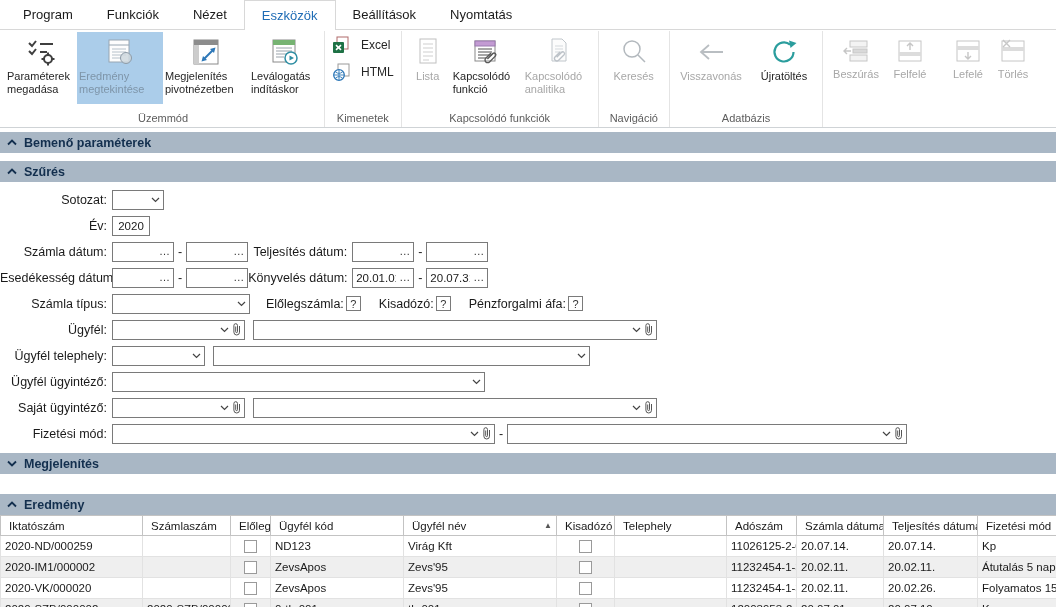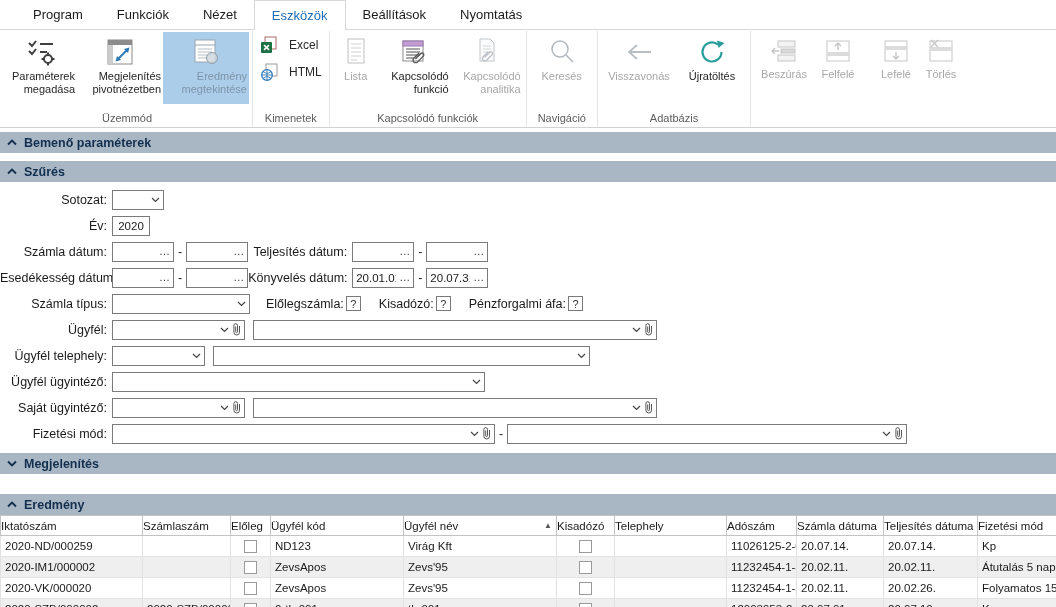--- a/index.html
+++ b/index.html
@@ -1,33 +1,33 @@
 <!DOCTYPE html>
 <html><head>
 <meta charset="utf-8">
 <style>
   * { box-sizing: border-box; margin: 0; padding: 0; }
   html,body { width:1056px; height:607px; overflow:hidden; background:#fff;
     font-family:"Liberation Sans", sans-serif; }
   .app { position:relative; width:1056px; height:607px; background:#fff; }
 
   
-  .tabbar { display:flex; align-items:stretch; height:30px; padding-left:16px;
+  .tabbar { display:flex; align-items:stretch; height:30px; padding-left:6px;
     border-bottom:1px solid #d8d8d8; background:#fff; }
   .tab { padding:0 17px; line-height:29px; font-size:13px; color:#1b1b1b; cursor:default; }
   .tab.active { color:#1f6cb5; background:#fff; border:1px solid #d8d8d8; border-bottom:none;
     margin-bottom:-1px; }
 
   
   .ribbon { display:flex; height:98px; background:#fff; border-bottom:1px solid #cfd3d6; padding:1px 0 0 2px; }
   .rgroup { display:flex; flex-direction:column; border-right:1px solid #e4e4e4; padding:1px 3px 0; }
   .rbtns { flex:1; display:flex; align-items:flex-start; }
   .rlabel { text-align:center; font-size:11px; color:#5c5c5c; padding:1px 8px 3px; white-space:nowrap; }
   .rbtn { display:flex; flex-direction:column; align-items:center; width:86px; min-height:72px;
-    padding:5px 2px 2px; gap:3px; font-size:11px; color:#262626; text-align:right;
+    padding:5px 2px 2px; gap:3px; font-size:11px; color:#262626; text-align:left;
     line-height:1.18; cursor:pointer; }
   .rbtn.narrow { width:72px; }
   .rbtn.sel { background:#abcdea; color:#7e95a9; }
   .rbtn.dis { color:#a7a7a7; }
   .smallbtns { display:flex; flex-direction:column; justify-content:center; gap:9px; padding:4px 4px 0; }
   .sbtn { display:flex; align-items:center; gap:11px; font-size:12px; color:#262626; cursor:pointer; white-space:nowrap; }
   .icon { display:inline-flex; }
 
   
   .bar { height:21px; background:#a9b7c5; display:flex; align-items:center; gap:7px;
@@ -44,21 +44,21 @@
   .box .val { flex:1; font-size:11.5px; overflow:hidden; white-space:nowrap; }
   .dots { font-size:11px; color:#333; cursor:pointer; line-height:1; }
   .dash { margin:0 4px; }
   .qbox { width:15px; height:15px; border:1px solid #7a7a7a; background:#fff; display:flex;
     align-items:center; justify-content:center; font-size:11px; color:#333; margin:0 2px; cursor:pointer; }
   .qlbl { margin-left:16px; }
 
   
   table.result { width:1056px; border-collapse:collapse; table-layout:fixed; font-size:11.5px; color:#1a1a1a; }
   table.result th { font-weight:normal; text-align:left; background:#fff;
-    border:1px solid #c3c3c3; padding:2px 0; height:20px; white-space:nowrap; overflow:hidden; position:relative; cursor:pointer; }
+    border:1px solid #c3c3c3; padding:2px 8px; height:20px; white-space:nowrap; overflow:hidden; position:relative; cursor:pointer; }
   table.result td { border-right:1px solid #e2e2e2; border-bottom:1px solid #e2e2e2;
     padding:1px 4px; height:21px; white-space:nowrap; overflow:hidden; }
   table.result td:first-child { border-left:1px solid #e2e2e2; }
   table.result tr.alt td { background:#efefef; }
   .sortmark { position:absolute; right:4px; top:5px; font-size:8px; color:#555; }
   td.chk { text-align:center; }
   .checkbox { display:inline-block; width:13px; height:13px; border:1px solid #9a9a9a;
     background:#fff; vertical-align:middle; cursor:pointer; }
 </style>
 </head>
@@ -90,48 +90,65 @@
               <g stroke="#3f3f3f" stroke-width="2">
                 <line x1="22" y1="18" x2="22" y2="15.5"></line>
                   <line x1="22" y1="26" x2="22" y2="28.5"></line>
                 <line x1="18" y1="22" x2="15.5" y2="22"></line>
                   <line x1="26" y1="22" x2="28.5" y2="22"></line>
               </g>
             </svg>
           </span>
           <span class="rbl">Paraméterek megadása</span>
         </div>
-        <div class="rbtn">
-          <span class="icon">
-            <svg width="30" height="30" viewBox="0 0 30 30">
-              <rect x="3" y="3" width="24" height="24" fill="#fff" stroke="#8a8a8a"></rect>
-              <rect x="3" y="3" width="24" height="5" fill="#8c8c8c"></rect>
-              <rect x="3" y="8" width="5" height="19" fill="#cccccc"></rect>
-              <path d="M13 22L22 13" stroke="#2e78b8" stroke-width="2" fill="none"></path>
-              <polygon points="24.5,10.5 19,12 23,16" fill="#2e78b8"></polygon>
-              <polygon points="10.5,24.5 16,23 12,19" fill="#2e78b8"></polygon>
-            </svg>
-          </span>
-          <span class="rbl">Megjelenítés pivotnézetben</span>
-        </div>
         <div class="rbtn sel">
           <span class="icon">
             <svg width="30" height="30" viewBox="0 0 30 30">
               <rect x="4" y="3" width="20" height="22" fill="#fdfdfd" stroke="#98a6b2"></rect>
               <line x1="4" y1="8" x2="24" y2="8" stroke="#98a6b2"></line>
               <g stroke="#b6c1ca">
                 <line x1="7" y1="12" x2="21" y2="12"></line>
                   <line x1="7" y1="15" x2="21" y2="15"></line>
                 <line x1="7" y1="18" x2="21" y2="18"></line>
                   <line x1="7" y1="21" x2="16" y2="21"></line>
               </g>
               <circle cx="21" cy="21" r="5.5" fill="#cfd8de" fill-opacity="0.85" stroke="#8d9ba7"></circle>
             </svg>
           </span>
           <span class="rbl">Eredmény megtekintése</span>
+        </div>
+        <div class="rbtn">
+          <span class="icon">
+            <svg width="30" height="30" viewBox="0 0 30 30">
+              <rect x="3" y="3" width="24" height="24" fill="#fff" stroke="#8a8a8a"></rect>
+              <rect x="3" y="3" width="24" height="5" fill="#8c8c8c"></rect>
+              <rect x="3" y="8" width="5" height="19" fill="#cccccc"></rect>
+              <path d="M13 22L22 13" stroke="#2e78b8" stroke-width="2" fill="none"></path>
+              <polygon points="24.5,10.5 19,12 23,16" fill="#2e78b8"></polygon>
+              <polygon points="10.5,24.5 16,23 12,19" fill="#2e78b8"></polygon>
+            </svg>
+          </span>
+          <span class="rbl">Megjelenítés pivotnézetben</span>
+        </div>
+        <div class="rbtn narrow">
+          <span class="icon">
+            <svg width="30" height="30" viewBox="0 0 30 30">
+              <rect x="3" y="3" width="22" height="22" fill="#fff" stroke="#8a8a8a"></rect>
+              <rect x="3" y="3" width="22" height="5" fill="#76b372"></rect>
+              <g stroke="#9aa3ab">
+                <line x1="6" y1="11" x2="22" y2="11"></line>
+                  <line x1="6" y1="14" x2="22" y2="14"></line>
+                <line x1="6" y1="17" x2="22" y2="17"></line>
+                  <line x1="6" y1="20" x2="14" y2="20"></line>
+              </g>
+              <circle cx="21" cy="21" r="6" fill="#fff" stroke="#2f8ea3" stroke-width="1.5"></circle>
+              <polygon points="19.5,18.5 24,21 19.5,23.5" fill="#2f8ea3"></polygon>
+            </svg>
+          </span>
+          <span class="rbl">Leválogatás indításkor</span>
         </div>
       </div>
       <div class="rlabel">Üzemmód</div>
     </div>
 
     <div class="rgroup">
       <div class="rbtns">
         <div class="smallbtns">
           <div class="sbtn">
             <span class="icon">

